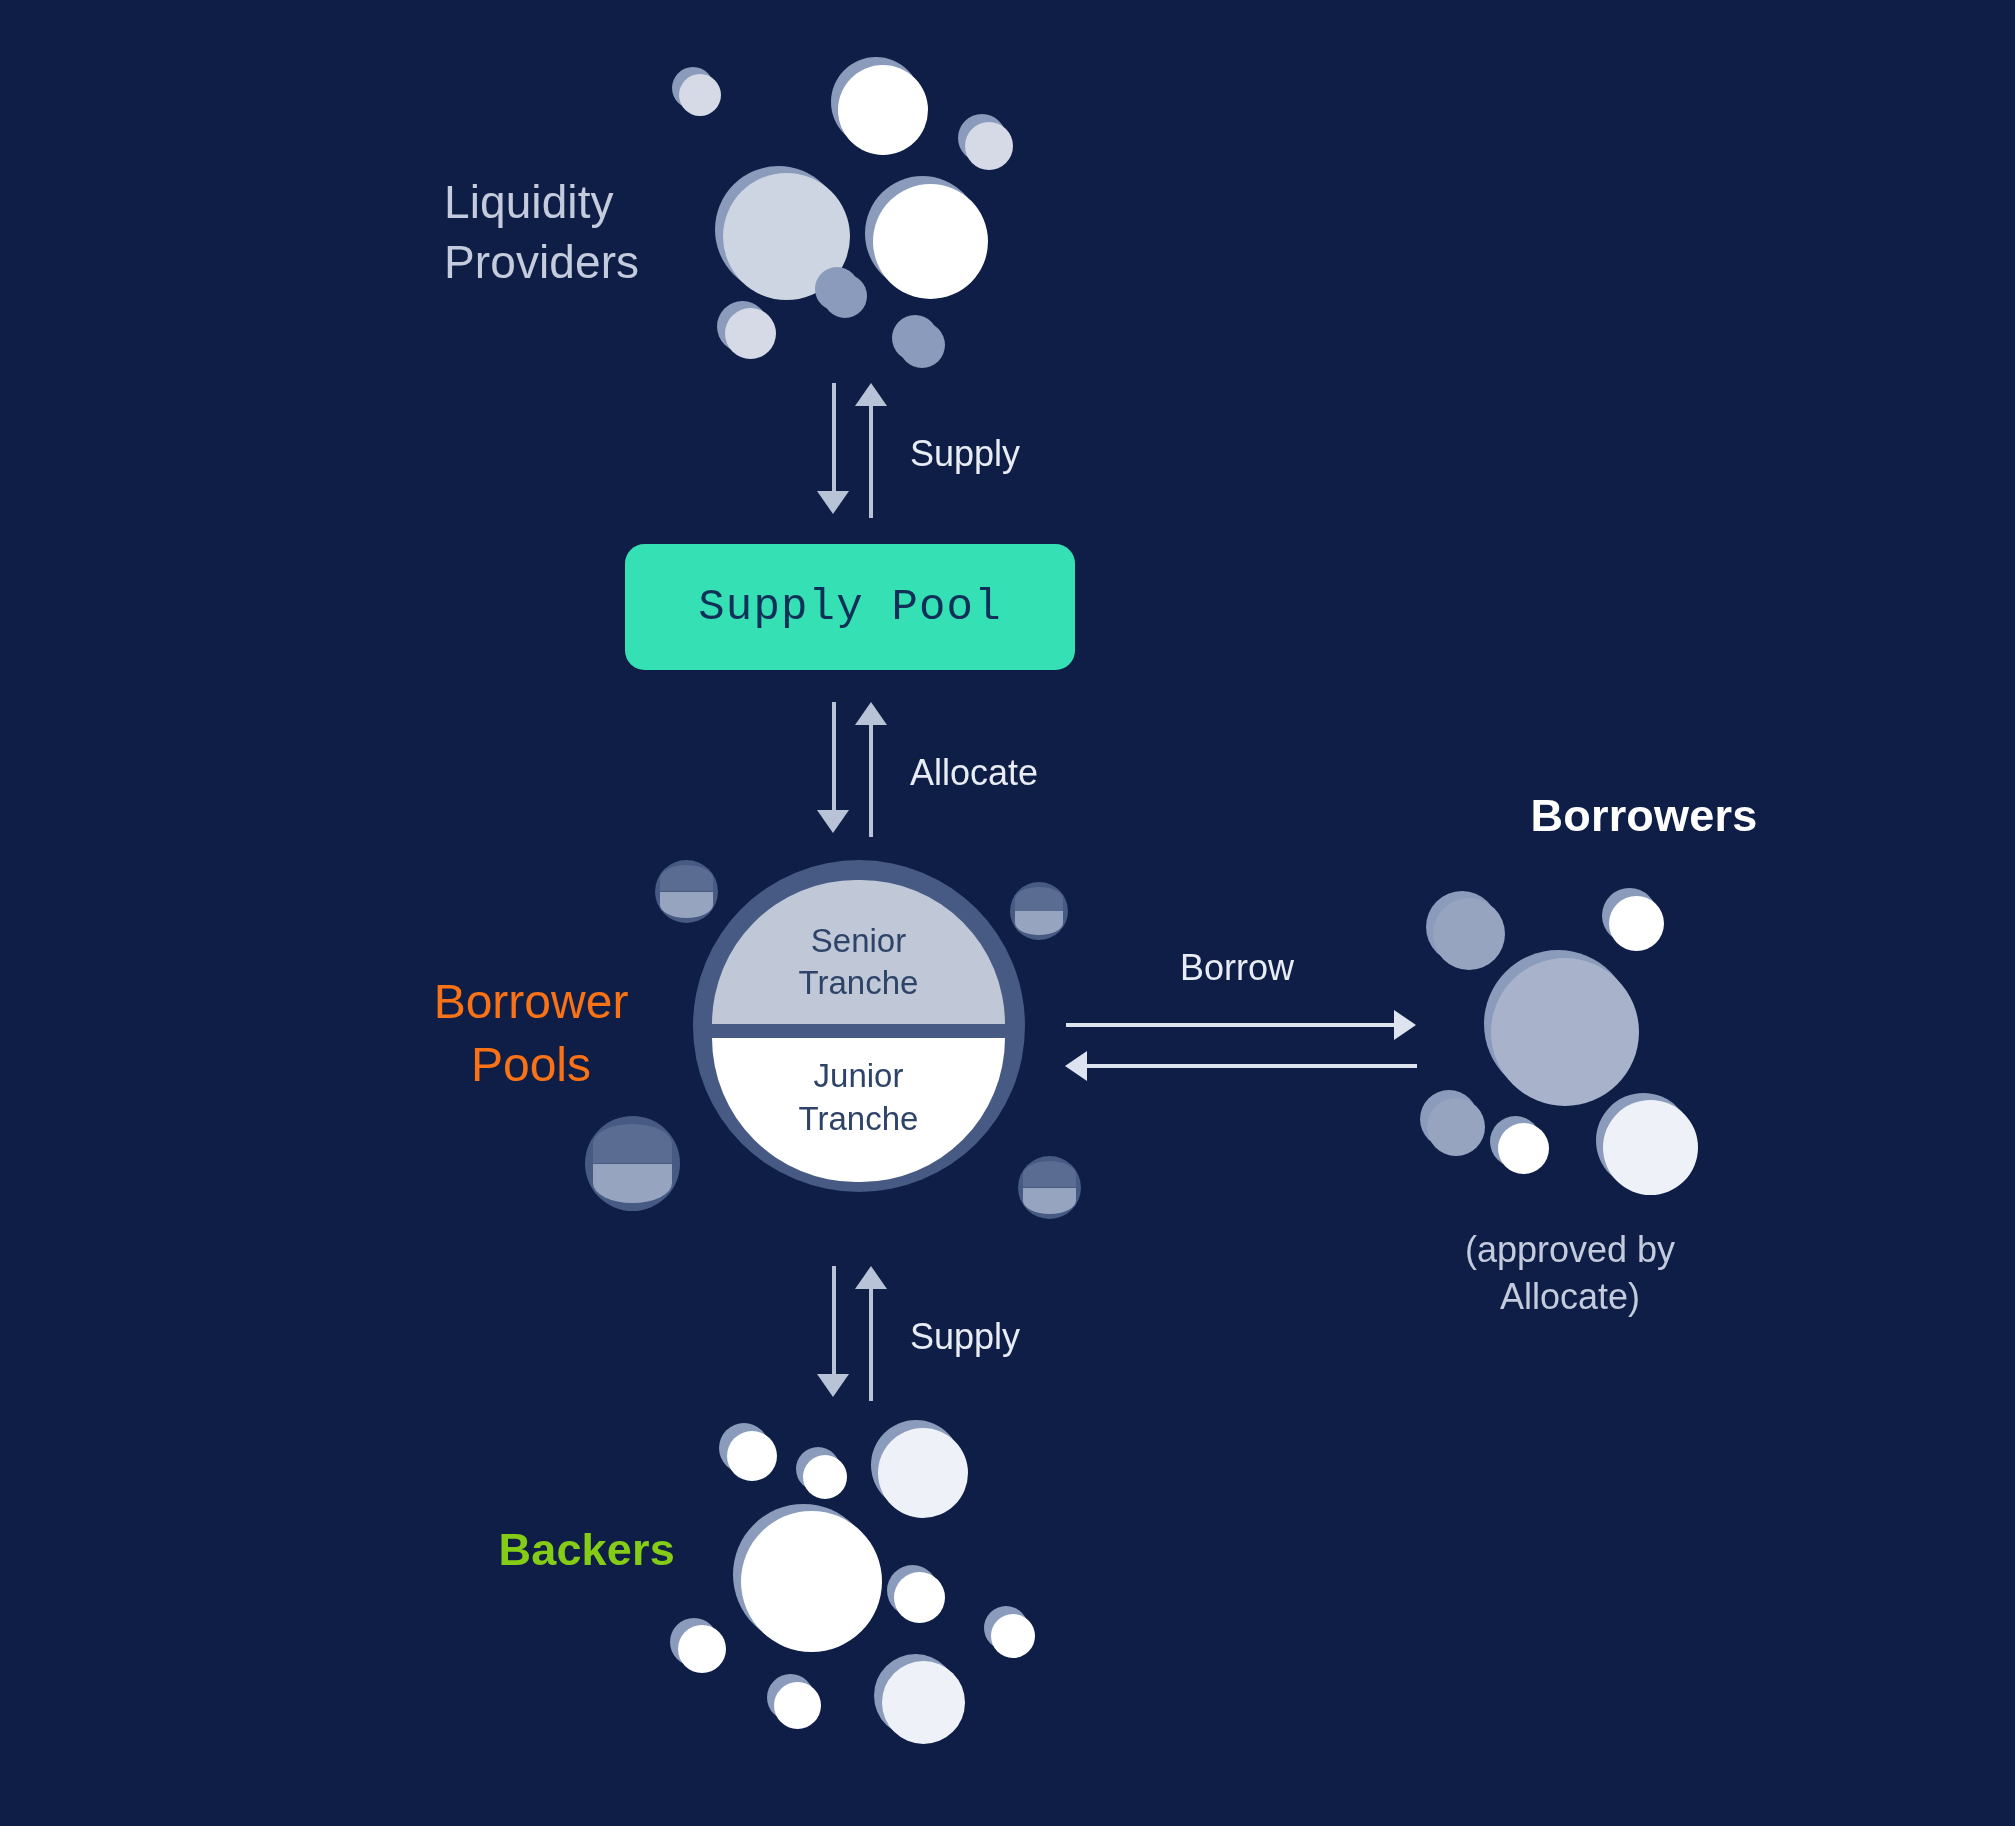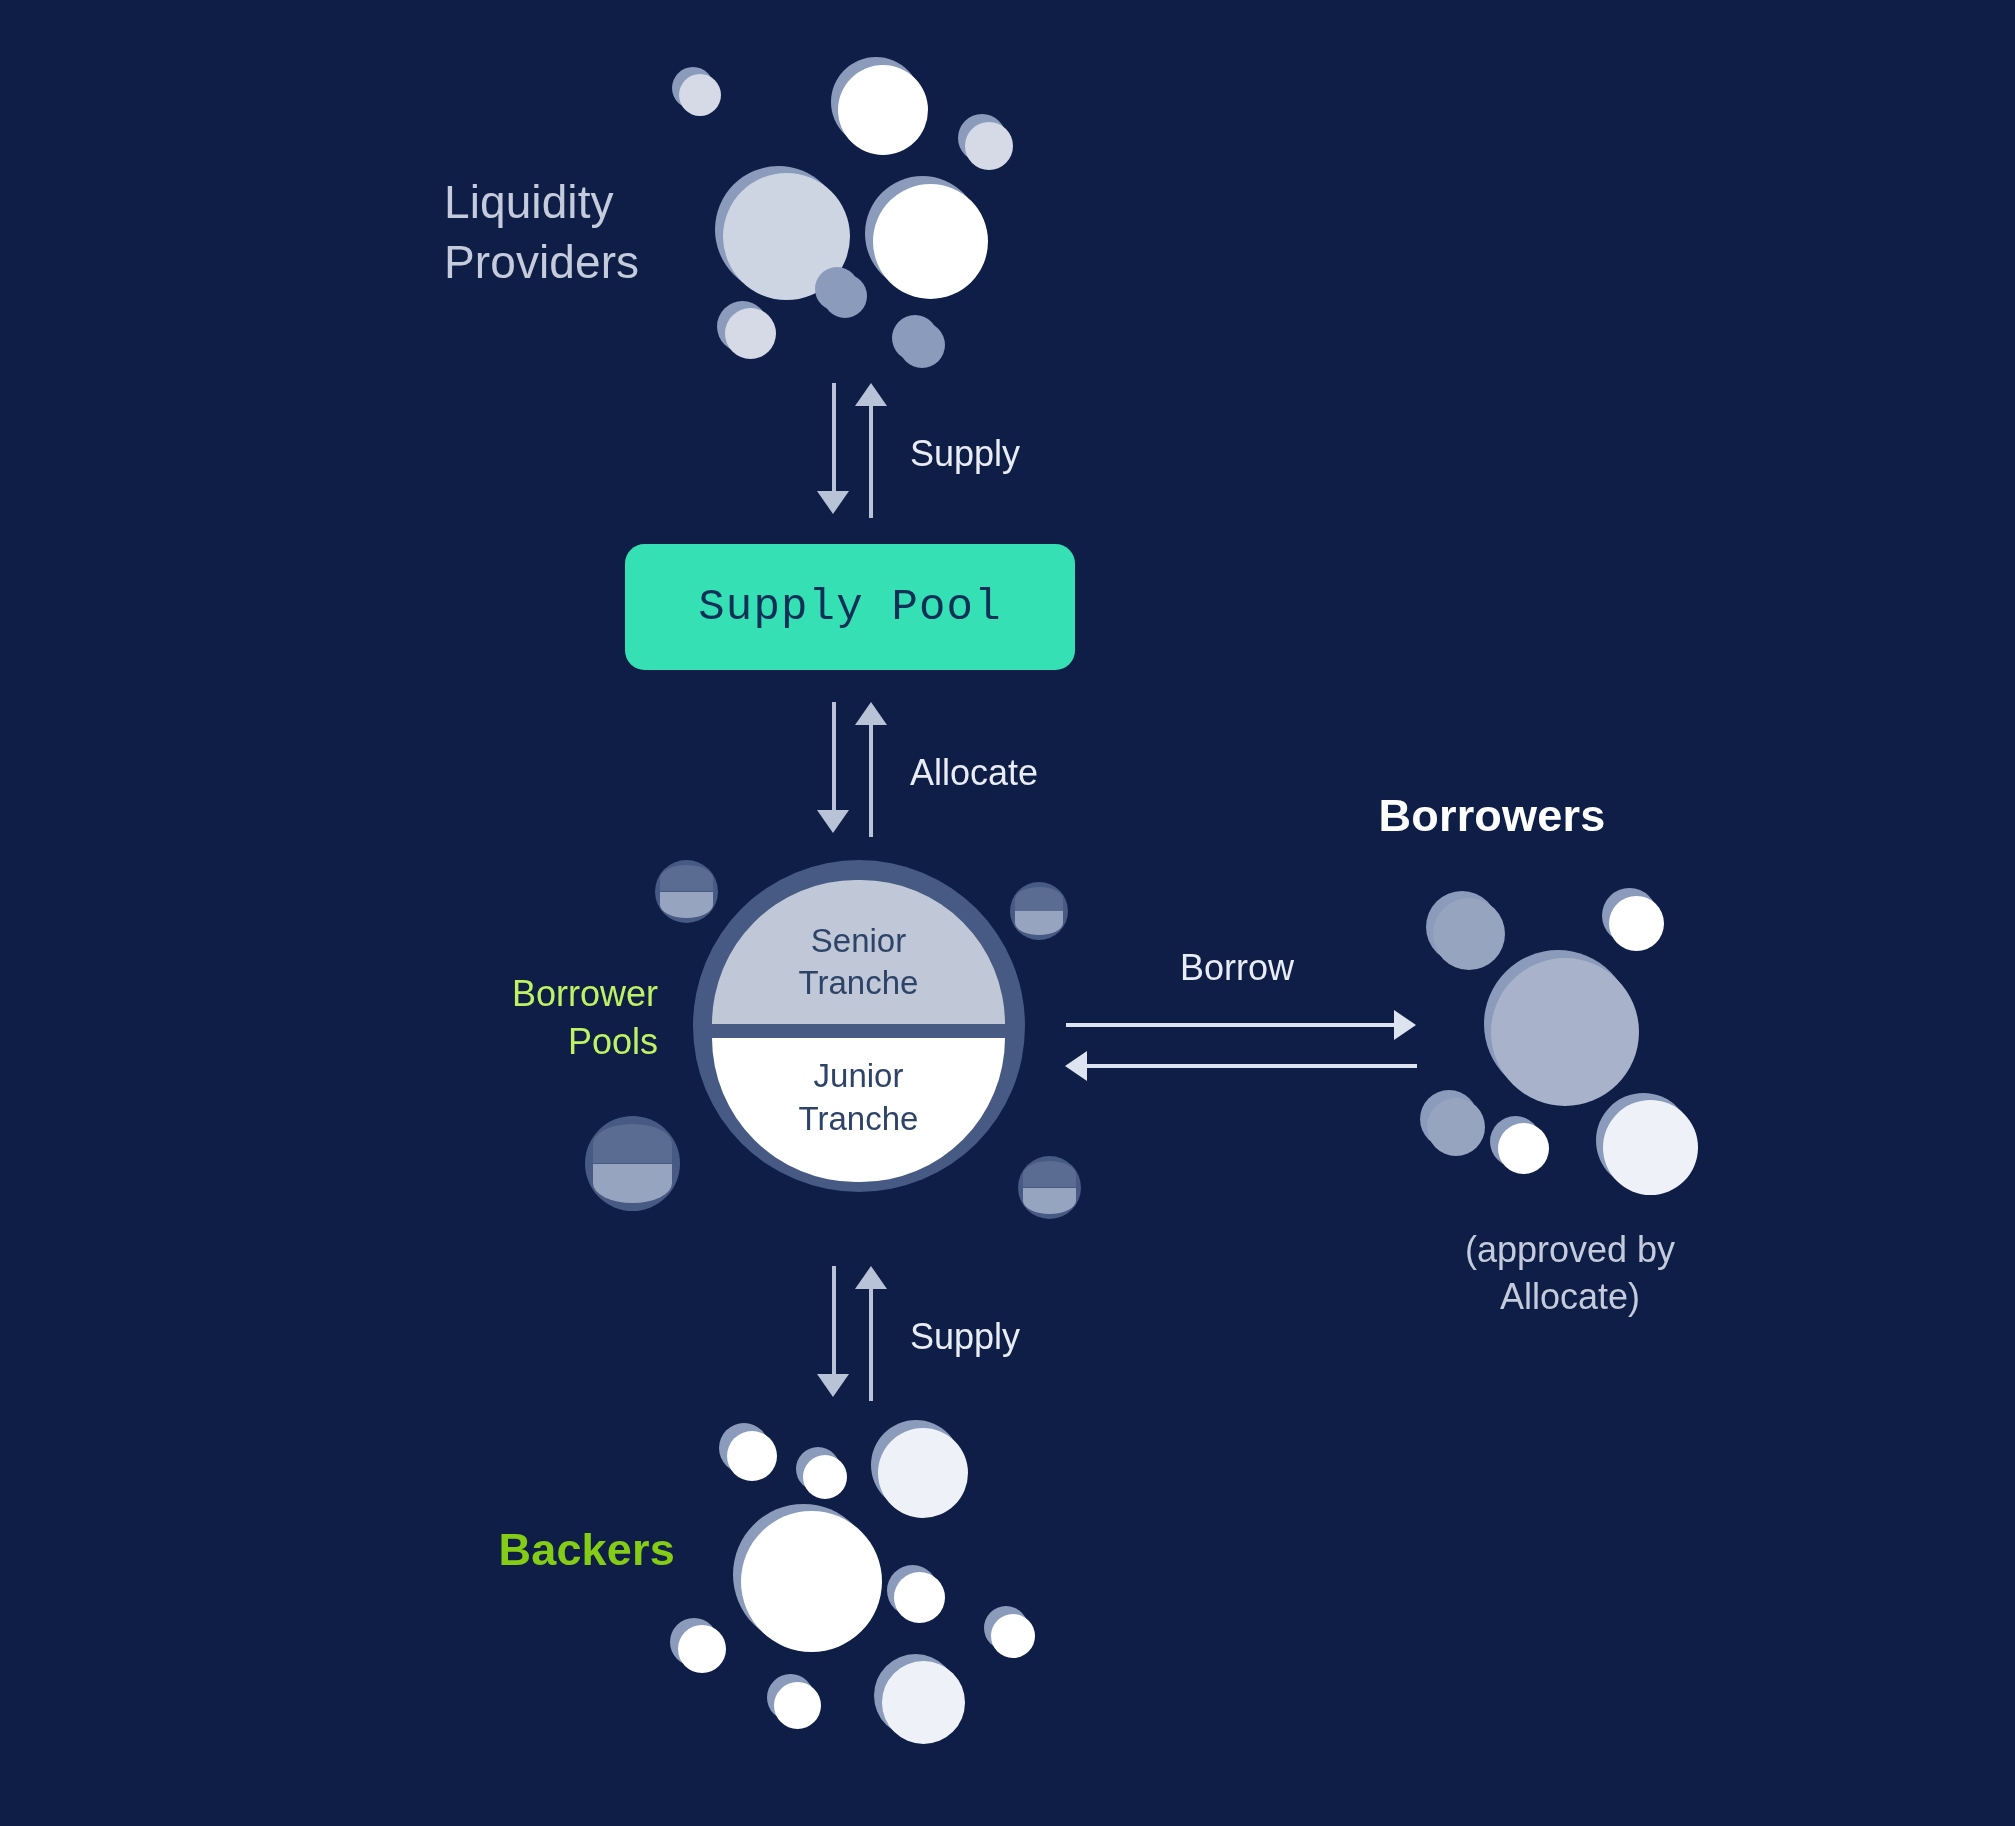--- a/index.html
+++ b/index.html
@@ -31,45 +31,45 @@
   .label-backers {
     left: 404px; top: 1524px;
     width: 271px;
     font-size: 45px;
     color: #84cc16;
     font-weight: 700;
     text-align: right;
     letter-spacing: 0.2px;
   }
   .label-borrowers {
-    left: 1261px; top: 790px;
+    left: 1413px; top: 790px;
     width: 462px;
     font-size: 45px;
     color: #ffffff;
     font-weight: 700;
     text-align: center;
     letter-spacing: 0.2px;
   }
   .label-approved {
     left: 1339px; top: 1227px;
     width: 462px;
     font-size: 36px;
     line-height: 1.30;
     color: #c3cbdc;
     font-weight: 400;
     text-align: center;
   }
   .label-borrower-pools {
     left: 404px; top: 970px;
     width: 254px;
-    font-size: 36px;
+    font-size: 48px;
     line-height: 1.32;
-    color: #bef264;
-    font-weight: 400;
-    text-align: right;
+    color: #f97316;
+    font-weight: 400;
+    text-align: center;
   }
   .flow-label {
     font-size: 36px;
     color: #e8ecf4;
     font-weight: 400;
     white-space: nowrap;
   }
 
   
   .pool-box {

